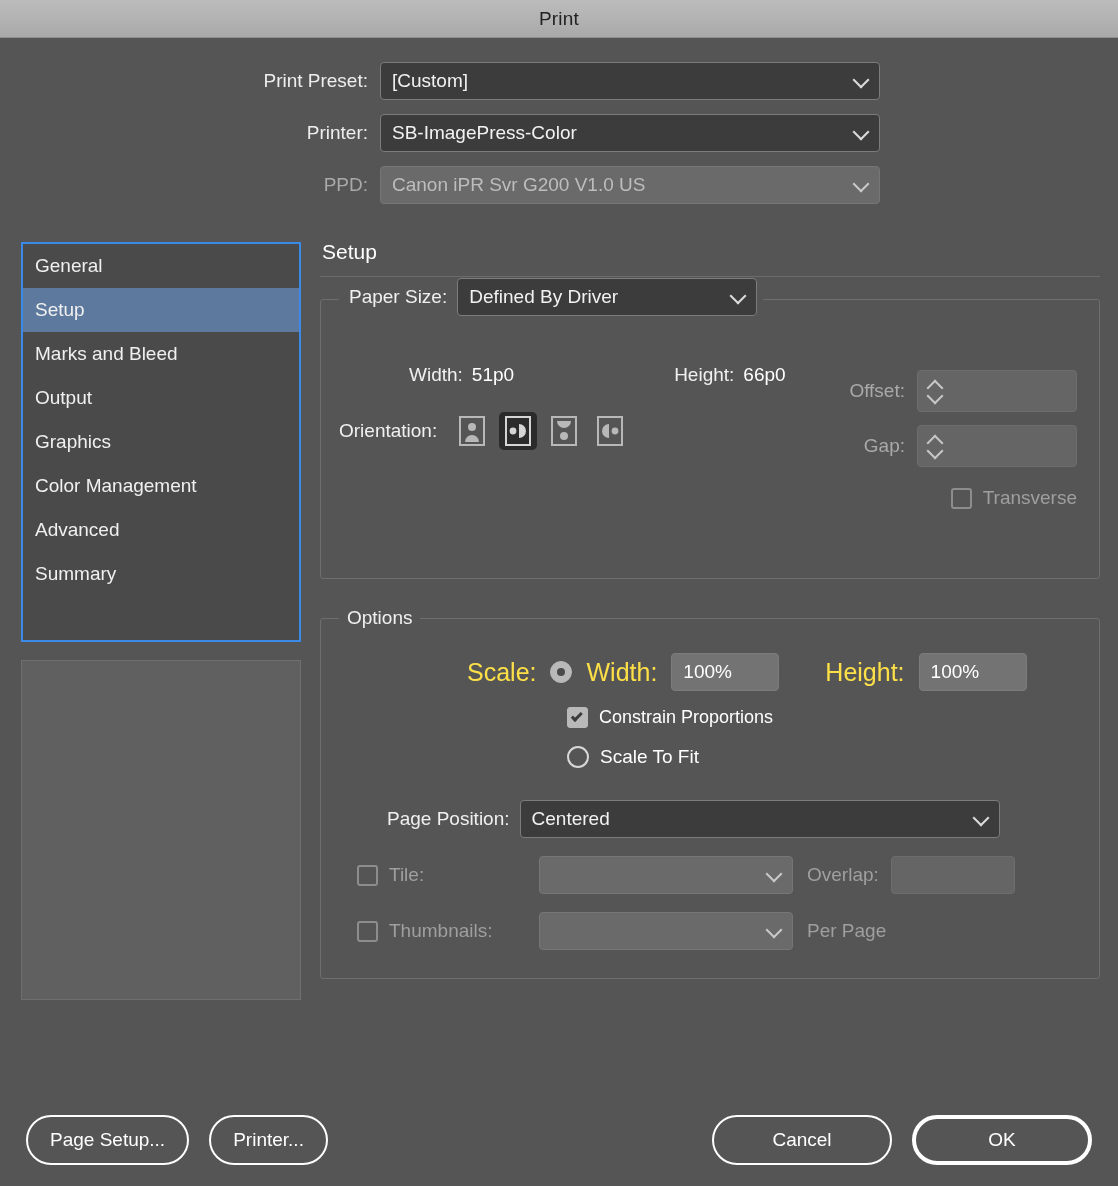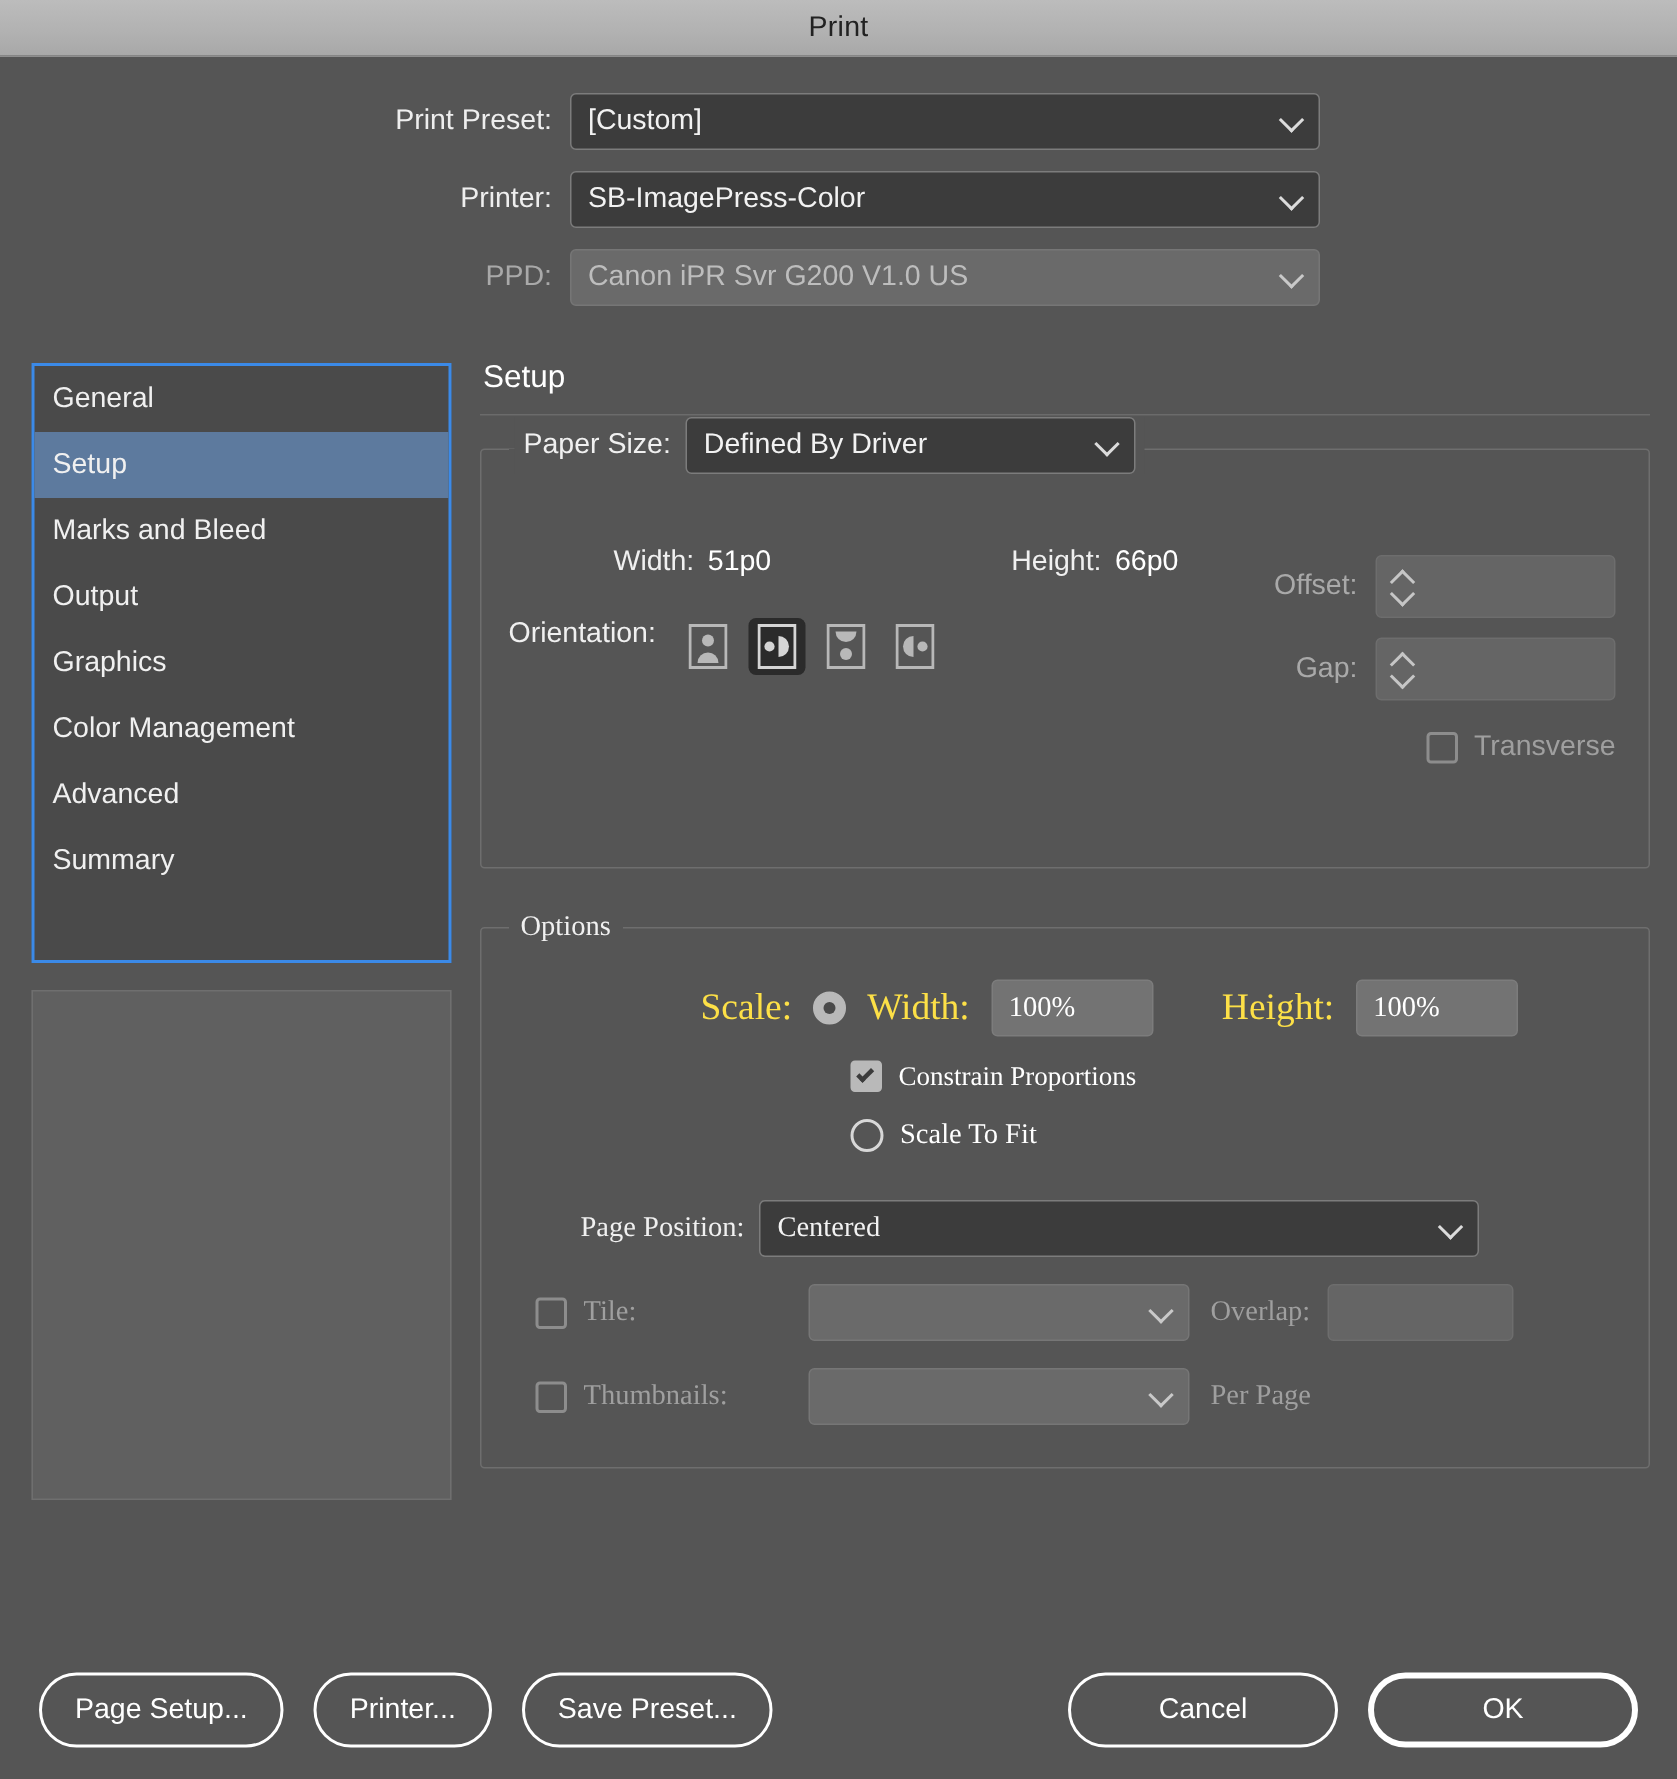--- a/index.html
+++ b/index.html
@@ -91,21 +91,21 @@
     position:absolute; left:22px; top:-22px;
     display:flex; align-items:center; gap:10px;
     background:#555555; padding:0 6px;
   }
   .pz-overlay .cap{ font-size:19px; color:#f0f0f0; }
 
   .wh{ display:flex; align-items:center; margin:64px 0 0 0; }
   .wh .cap{ font-size:19px; color:#f0f0f0; }
   .wh .val{ font-size:19px; color:#ffffff; margin-left:9px; }
 
-  .orient-row{ display:flex; align-items:flex-start; margin-top:26px; }
+  .orient-row{ display:flex; align-items:center; margin-top:26px; }
   .orient-cap{ font-size:19px; color:#f0f0f0; }
   .orients{ display:flex; gap:8px; margin-left:16px; }
   .ori{
     width:38px; height:38px; border-radius:5px;
     display:flex; align-items:center; justify-content:center;
     cursor:default;
   }
   .ori.on{ background:#2b2b2b; }
 
   .right-col{
@@ -330,21 +330,21 @@
           </div>
         </div>
         <div class="transverse">
           <span class="chk off"></span>
           <span class="txt">Transverse</span>
         </div>
       </div>
 
     </fieldset>
 
-    <fieldset style="height:372px;font-family:Liberation Serif, serif;">
+    <fieldset style="height:372px;">
       <legend>Options</legend>
 
       <div class="opt-scale">
         <span class="cap" style="margin-left:128px;">Scale:</span>
         <span class="radio on" style="margin-left:14px;">
             <span class="dot"></span>
           </span>
         <span class="cap" style="margin-left:14px;">Width:</span>
         <div class="tinput" style="width:108px; margin-left:14px;">
           <span>100%</span>
@@ -399,17 +399,16 @@
       </div>
 
     </fieldset>
 
   </div>
 </div>
 
 <div class="footer">
   <div class="btn">Page Setup...</div>
   <div class="btn">Printer...</div>
-  <div class="btn">Save Preset...</div>
   <div class="spacer"></div>
   <div class="btn" style="width:180px;">Cancel</div>
   <div class="btn strong" style="width:180px; margin-right:0;">OK</div>
 </div>
 
 </body></html>

